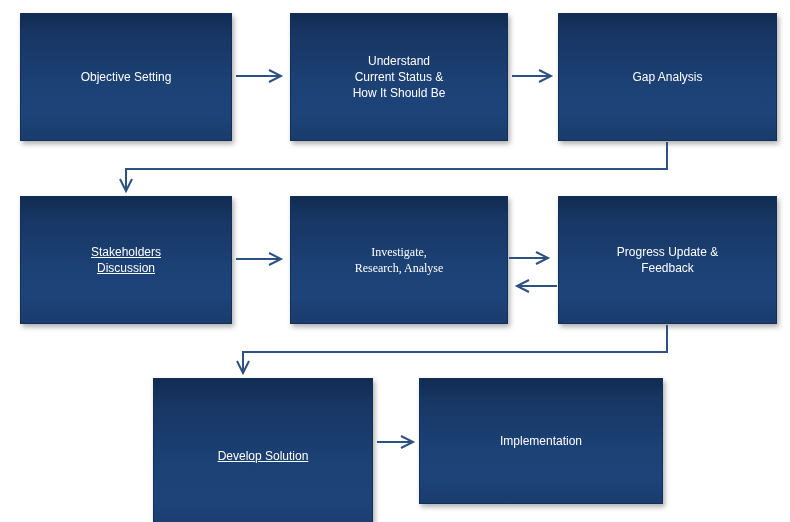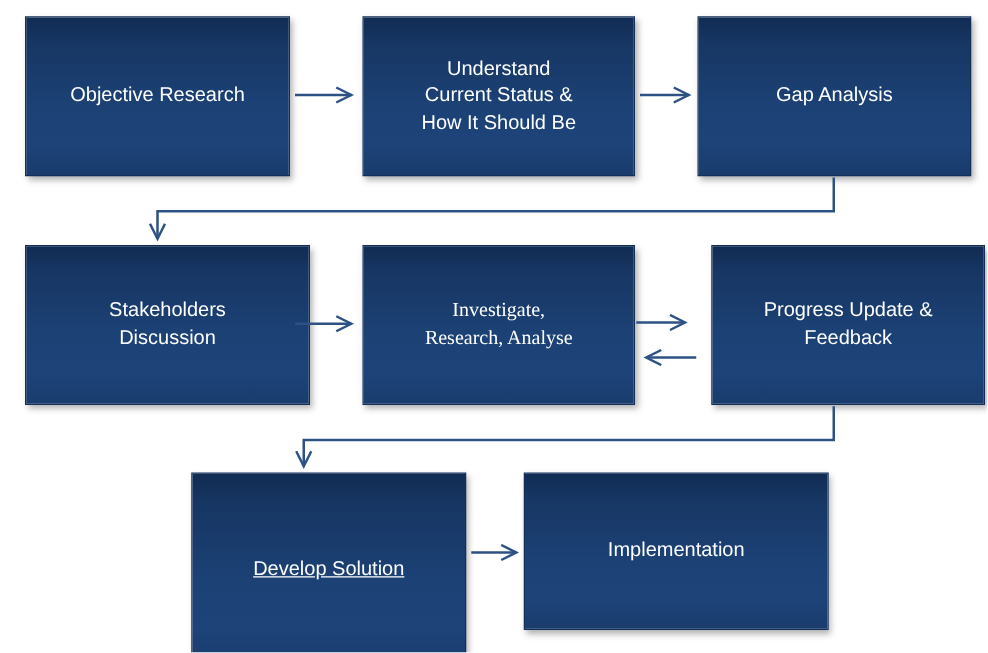--- a/index.html
+++ b/index.html
@@ -19,37 +19,37 @@
     font-family:"Liberation Sans",sans-serif;
     overflow:hidden;
   }
   .flow-box{
     position:absolute;
     box-sizing:border-box;
     display:flex;align-items:center;justify-content:center;
     text-align:center;
     white-space:pre-line;
     color:var(--box-text);
-    font-size:16px;line-height:1.35;
+    font-size:12px;line-height:1.35;
     padding:6px 8px;
     background:linear-gradient(180deg,
       var(--box-fill-top) 0%,
       #173663 16%,
       var(--box-fill-mid) 55%,
       #1d4379 80%,
       var(--box-fill-bottom) 100%);
     border:1px solid var(--box-border);
     box-shadow:2px 3px 5px rgba(80,80,80,0.45);
   }
   .b1{left:20px;  top:13px;  width:212px; height:128px;}
   .b2{left:290px; top:13px;  width:218px; height:128px;}
   .b3{left:558px; top:13px;  width:219px; height:128px;}
-  .b4{left:20px;  top:196px; width:228px; height:128px;}
+  .b4{left:20px;  top:196px; width:212px; height:128px;text-decoration:underline;}
   .b5{left:290px; top:196px; width:218px; height:128px;font-family:Liberation Serif, serif;}
-  .b6{left:558px; top:196px; width:219px; height:128px;margin-left:11px;}
+  .b6{left:558px; top:196px; width:219px; height:128px;}
   .b7{left:153px; top:378px; width:220px; height:156px;text-decoration:underline;}
   .b8{left:419px; top:378px; width:244px; height:126px;}
   .connector-layer{
     position:absolute;left:0;top:0;width:790px;height:522px;
     pointer-events:none;
   }
   .connector{
     fill:none;
     stroke:var(--connector);
     stroke-width:2;
@@ -58,21 +58,21 @@
     fill:none;
     stroke:var(--connector);
     stroke-width:2;
   }
 </style>
 </head>
 <body>
 
 <div class="canvas">
 
-  <div class="flow-box b1">Objective Research</div>
+  <div class="flow-box b1">Objective Setting</div>
   <div class="flow-box b2">Understand
 Current Status &amp;
 How It Should Be</div>
   <div class="flow-box b3">Gap Analysis</div>
   <div class="flow-box b4">Stakeholders
 Discussion</div>
   <div class="flow-box b5">Investigate,
 Research, Analyse</div>
   <div class="flow-box b6">Progress Update &amp;
 Feedback</div>

